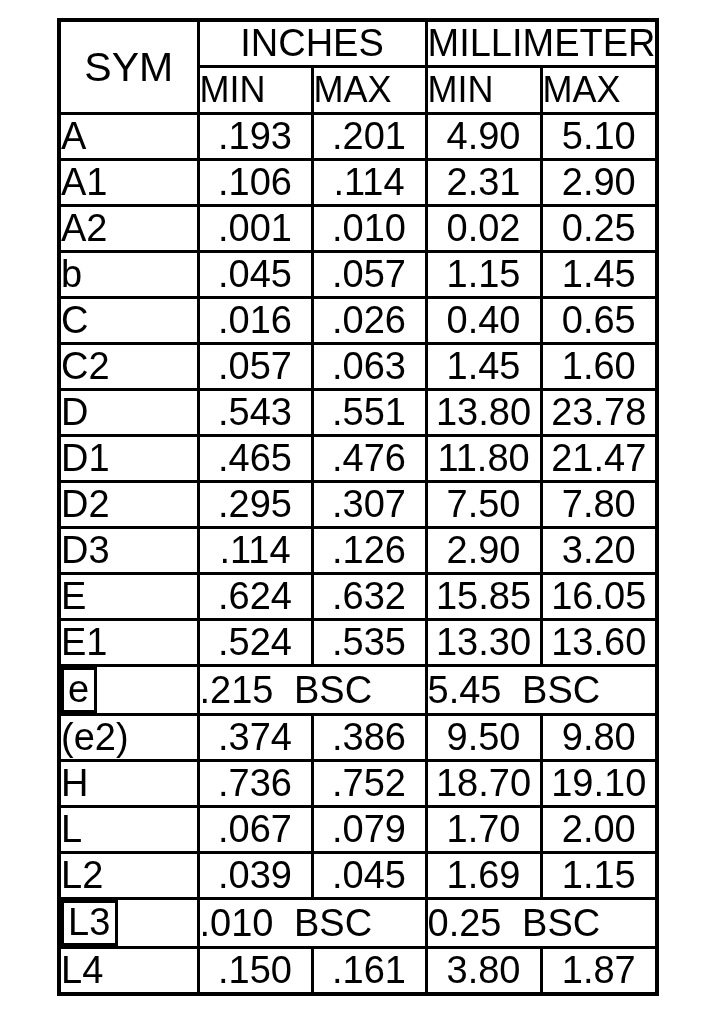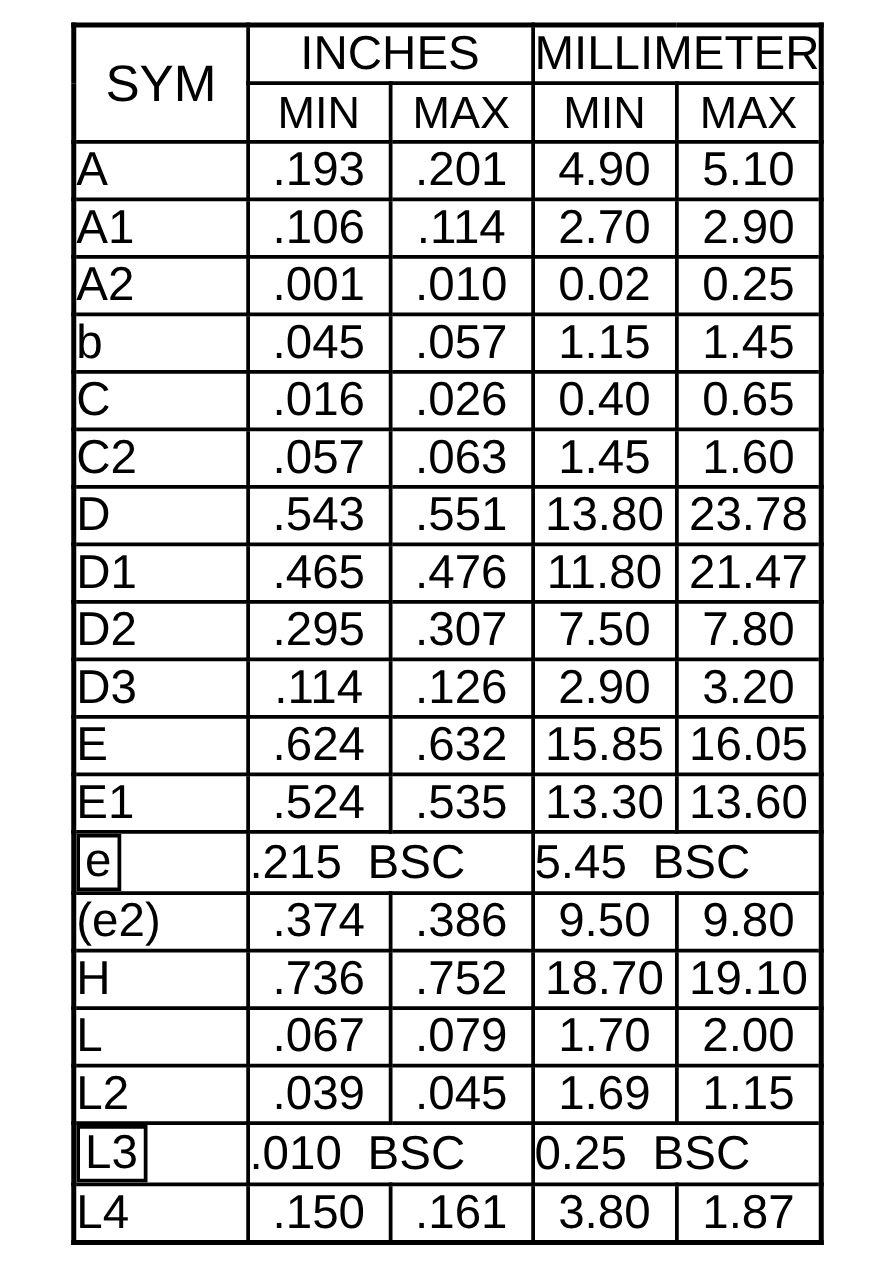--- a/index.html
+++ b/index.html
@@ -37,21 +37,21 @@
   thead tr.group-row { height: 45px; }
   thead tr.sub-row   { height: 47px; }
   tbody tr           { height: 45.7px; }
 
   .hdr-group {
     text-align: center;
     font-size: 38px;
     letter-spacing: 0px;
   }
   .hdr-sub {
-    text-align: center;
+    text-align: left;
     font-size: 36px;
     margin-top: 40px;
   }
   .sym-hdr {
     text-align: center;
     padding-left: 24px;
     font-size: 41px;
   }
   td.sym {
     text-align: left;
@@ -104,21 +104,21 @@
         <td class="sym"><span class="t">A</span></td>
         <td class="val"><span class="t">.193</span></td>
         <td class="val"><span class="t">.201</span></td>
         <td class="val"><span class="t">4.90</span></td>
         <td class="val"><span class="t">5.10</span></td>
       </tr>
       <tr>
         <td class="sym"><span class="t">A1</span></td>
         <td class="val"><span class="t">.106</span></td>
         <td class="val"><span class="t">.114</span></td>
-        <td class="val"><span class="t">2.70</span></td>
+        <td class="val"><span class="t">2.31</span></td>
         <td class="val"><span class="t">2.90</span></td>
       </tr>
       <tr>
         <td class="sym"><span class="t">A2</span></td>
         <td class="val"><span class="t">.001</span></td>
         <td class="val"><span class="t">.010</span></td>
         <td class="val"><span class="t">0.02</span></td>
         <td class="val"><span class="t">0.25</span></td>
       </tr>
       <tr>

